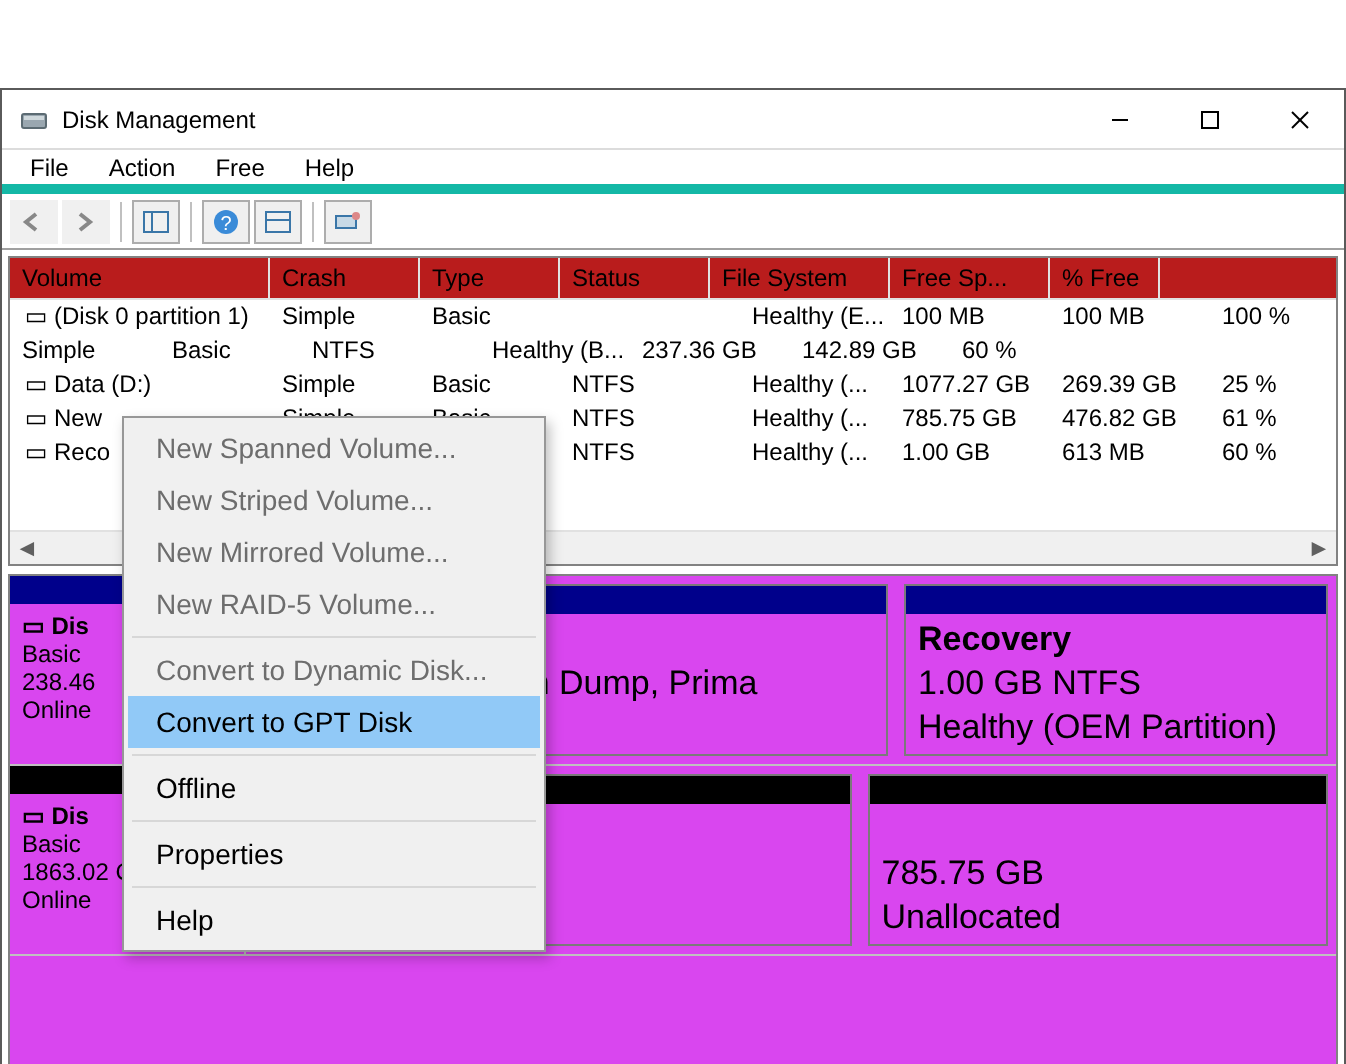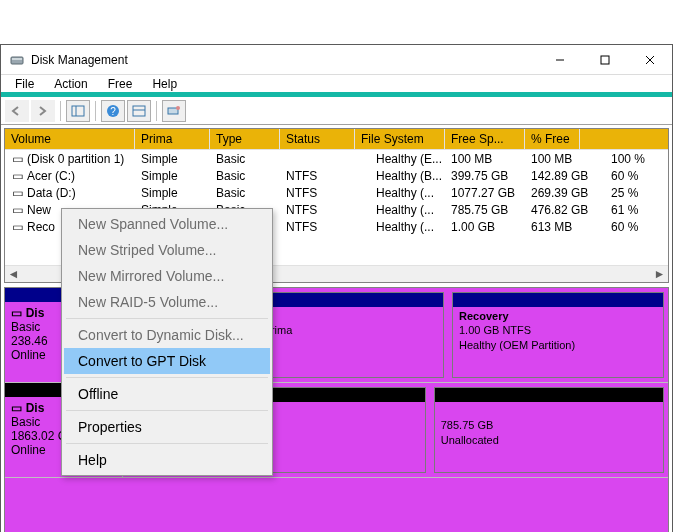--- a/index.html
+++ b/index.html
@@ -11,36 +11,36 @@
   .winbtn { width:45px; height:29px; display:flex; align-items:center; justify-content:center; }
   .menubar { height:22px; display:flex; align-items:center; padding:0 4px; border-bottom:5px solid #14b8a6;}
   .menubar .mitem { padding:2px 10px; }
   .toolbar { height:28px; display:flex; align-items:center; padding:0 4px; gap:2px; border-bottom:1px solid #a0a0a0;}
   .toolbar .tb { width:24px; height:22px; border:1px solid transparent; display:flex; align-items:center; justify-content:center; background:#f0f0f0;}
   .toolbar .tb.enabled { border:1px solid #adadad;}
   .toolbar .sep { width:1px; height:20px; background:#c0c0c0; margin:0 3px;}
   .client { flex:1; display:flex; flex-direction:column; border:1px solid #fff; padding:2px; overflow:hidden; position:relative;}
   
   .vol-pane { border:1px solid #828282; display:flex; flex-direction:column; height:155px; }
-  .vol-head { display:flex; background:#eab308; border-bottom:1px solid #e1e1e1;}
+  .vol-head { display:flex; background:#b91c1c; border-bottom:1px solid #e1e1e1;}
   .vh { border-right:1px solid #e1e1e1; padding:3px 6px; font-size:12px; white-space:nowrap; overflow:hidden;}
   .vol-rows { flex:1; overflow:hidden; background:#fff;}
-  .vrow { display:flex; height:17px; align-items:center; }
+  .vrow { display:flex; height:17px; }
   .vc { padding:1px 6px; white-space:nowrap; overflow:hidden; font-size:12px;}
   .vicon { width:14px; display:inline-flex; align-items:center; justify-content:center; margin-right:2px;}
   .hscroll { height:17px; background:#f0f0f0; display:flex; align-items:center; justify-content:space-between; border-top:1px solid #e1e1e1;}
   .hscroll .arrow { width:17px; height:17px; display:flex; align-items:center; justify-content:center; color:#606060;}
   
   .disk-pane { flex:1; border:1px solid #828282; margin-top:4px; background:#d946ef; overflow:hidden; position:relative;}
   .disk-row { display:flex; border-bottom:1px solid #c0c0c0; }
   .disk-label { width:118px; border-right:1px solid #c0c0c0; padding:4px 6px; position:relative;}
   .disk-parts { flex:1; display:flex; }
   .part { border:1px solid #7a7a7a; margin:4px; position:relative; flex:1; padding:0; display:flex; flex-direction:column;}
   .part .stripe { height:14px; background:#00008b;}
-  .part .plabel { padding:2px 6px; font-size:11px; line-height:1.3;}
+  .part .plabel { padding:2px 6px; font-size:17px; line-height:1.3;}
   .unalloc .stripe { background:#000;}
   .disk-label .dheader { height:14px; background:#00008b; margin:-4px -6px 4px -6px;}
   .disk-label.d1 .dheader { background:#000;}
   .disk-label .dname { font-weight:bold;}
   
   .legend { height:24px; border-top:1px solid #c0c0c0; display:flex; align-items:center; gap:14px; padding:0 8px; font-size:12px;}
   .swatch { width:12px; height:12px; display:inline-block; margin-right:4px; vertical-align:middle;}
   .watermark { position:absolute; right:6px; bottom:26px; font-size:11px; color:#888;}
   
   .ctxmenu { position:absolute; left:60px; top:163px; width:212px; background:#f0f0f0; border:1px solid #979797; box-shadow:2px 3px 6px rgba(0,0,0,.25); padding:2px;}
@@ -128,45 +128,44 @@
           <circle cx="11" cy="3" r="2" fill="#d88"></circle>
         </svg>
       </div>
   </div>
 
   <div class="client">
 
     <div class="vol-pane">
       <div class="vol-head">
         <div class="vh c0">Volume</div>
-        <div class="vh c1">Prima</div>
+        <div class="vh c1">Crash</div>
         <div class="vh c2">Type</div>
         <div class="vh c4">Status</div>
         <div class="vh c3">File System</div>
         <div class="vh c6">Free Sp...</div>
         <div class="vh c7">% Free</div>
       </div>
       <div class="vol-rows" id="vol-rows">
           <div class="vrow">
             <div class="vc c0"><span class="vicon">▭</span>(Disk 0 partition 1)</div>
             <div class="vc c1">Simple</div>
             <div class="vc c2">Basic</div>
             <div class="vc c3"></div>
             <div class="vc c4">Healthy (E...</div>
             <div class="vc c5">100 MB</div>
             <div class="vc c6">100 MB</div>
             <div class="vc c7">100 %</div>
           </div>
           <div class="vrow">
-            <div class="vc c0"><span class="vicon">▭</span>Acer (C:)</div>
             <div class="vc c1">Simple</div>
             <div class="vc c2">Basic</div>
             <div class="vc c3">NTFS</div>
             <div class="vc c4">Healthy (B...</div>
-            <div class="vc c5">399.75 GB</div>
+            <div class="vc c5">237.36 GB</div>
             <div class="vc c6">142.89 GB</div>
             <div class="vc c7">60 %</div>
           </div>
           <div class="vrow">
             <div class="vc c0"><span class="vicon">▭</span>Data (D:)</div>
             <div class="vc c1">Simple</div>
             <div class="vc c2">Basic</div>
             <div class="vc c3">NTFS</div>
             <div class="vc c4">Healthy (...</div>
             <div class="vc c5">1077.27 GB</div>

